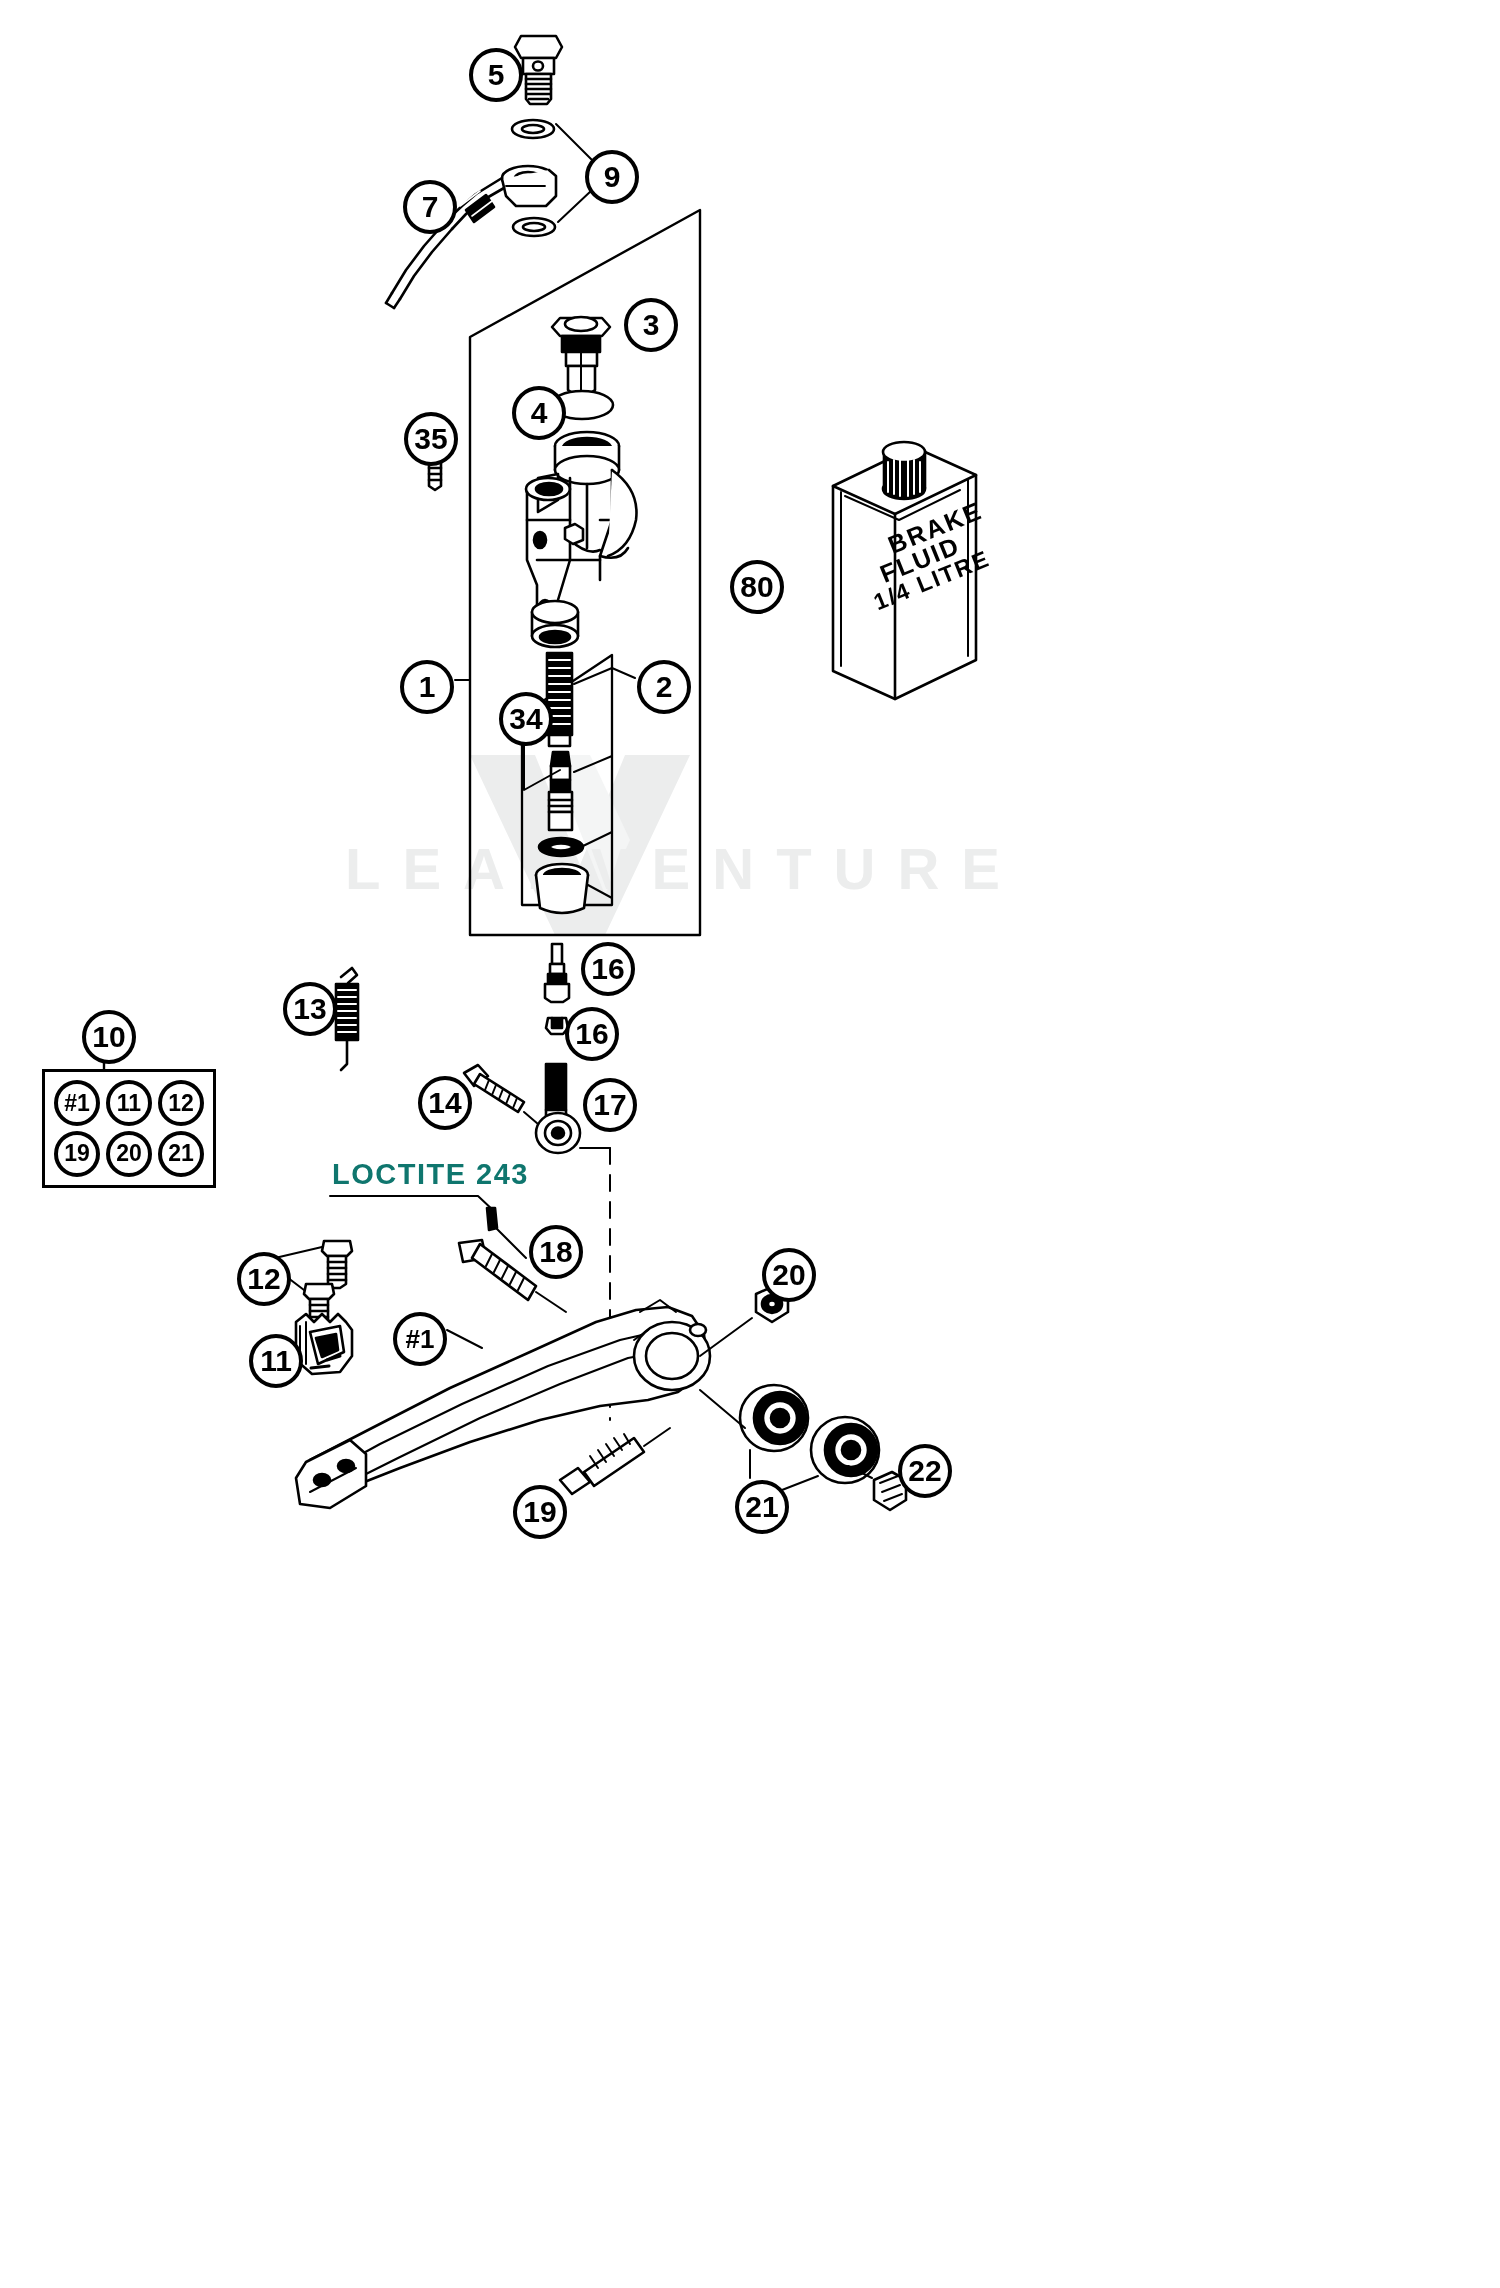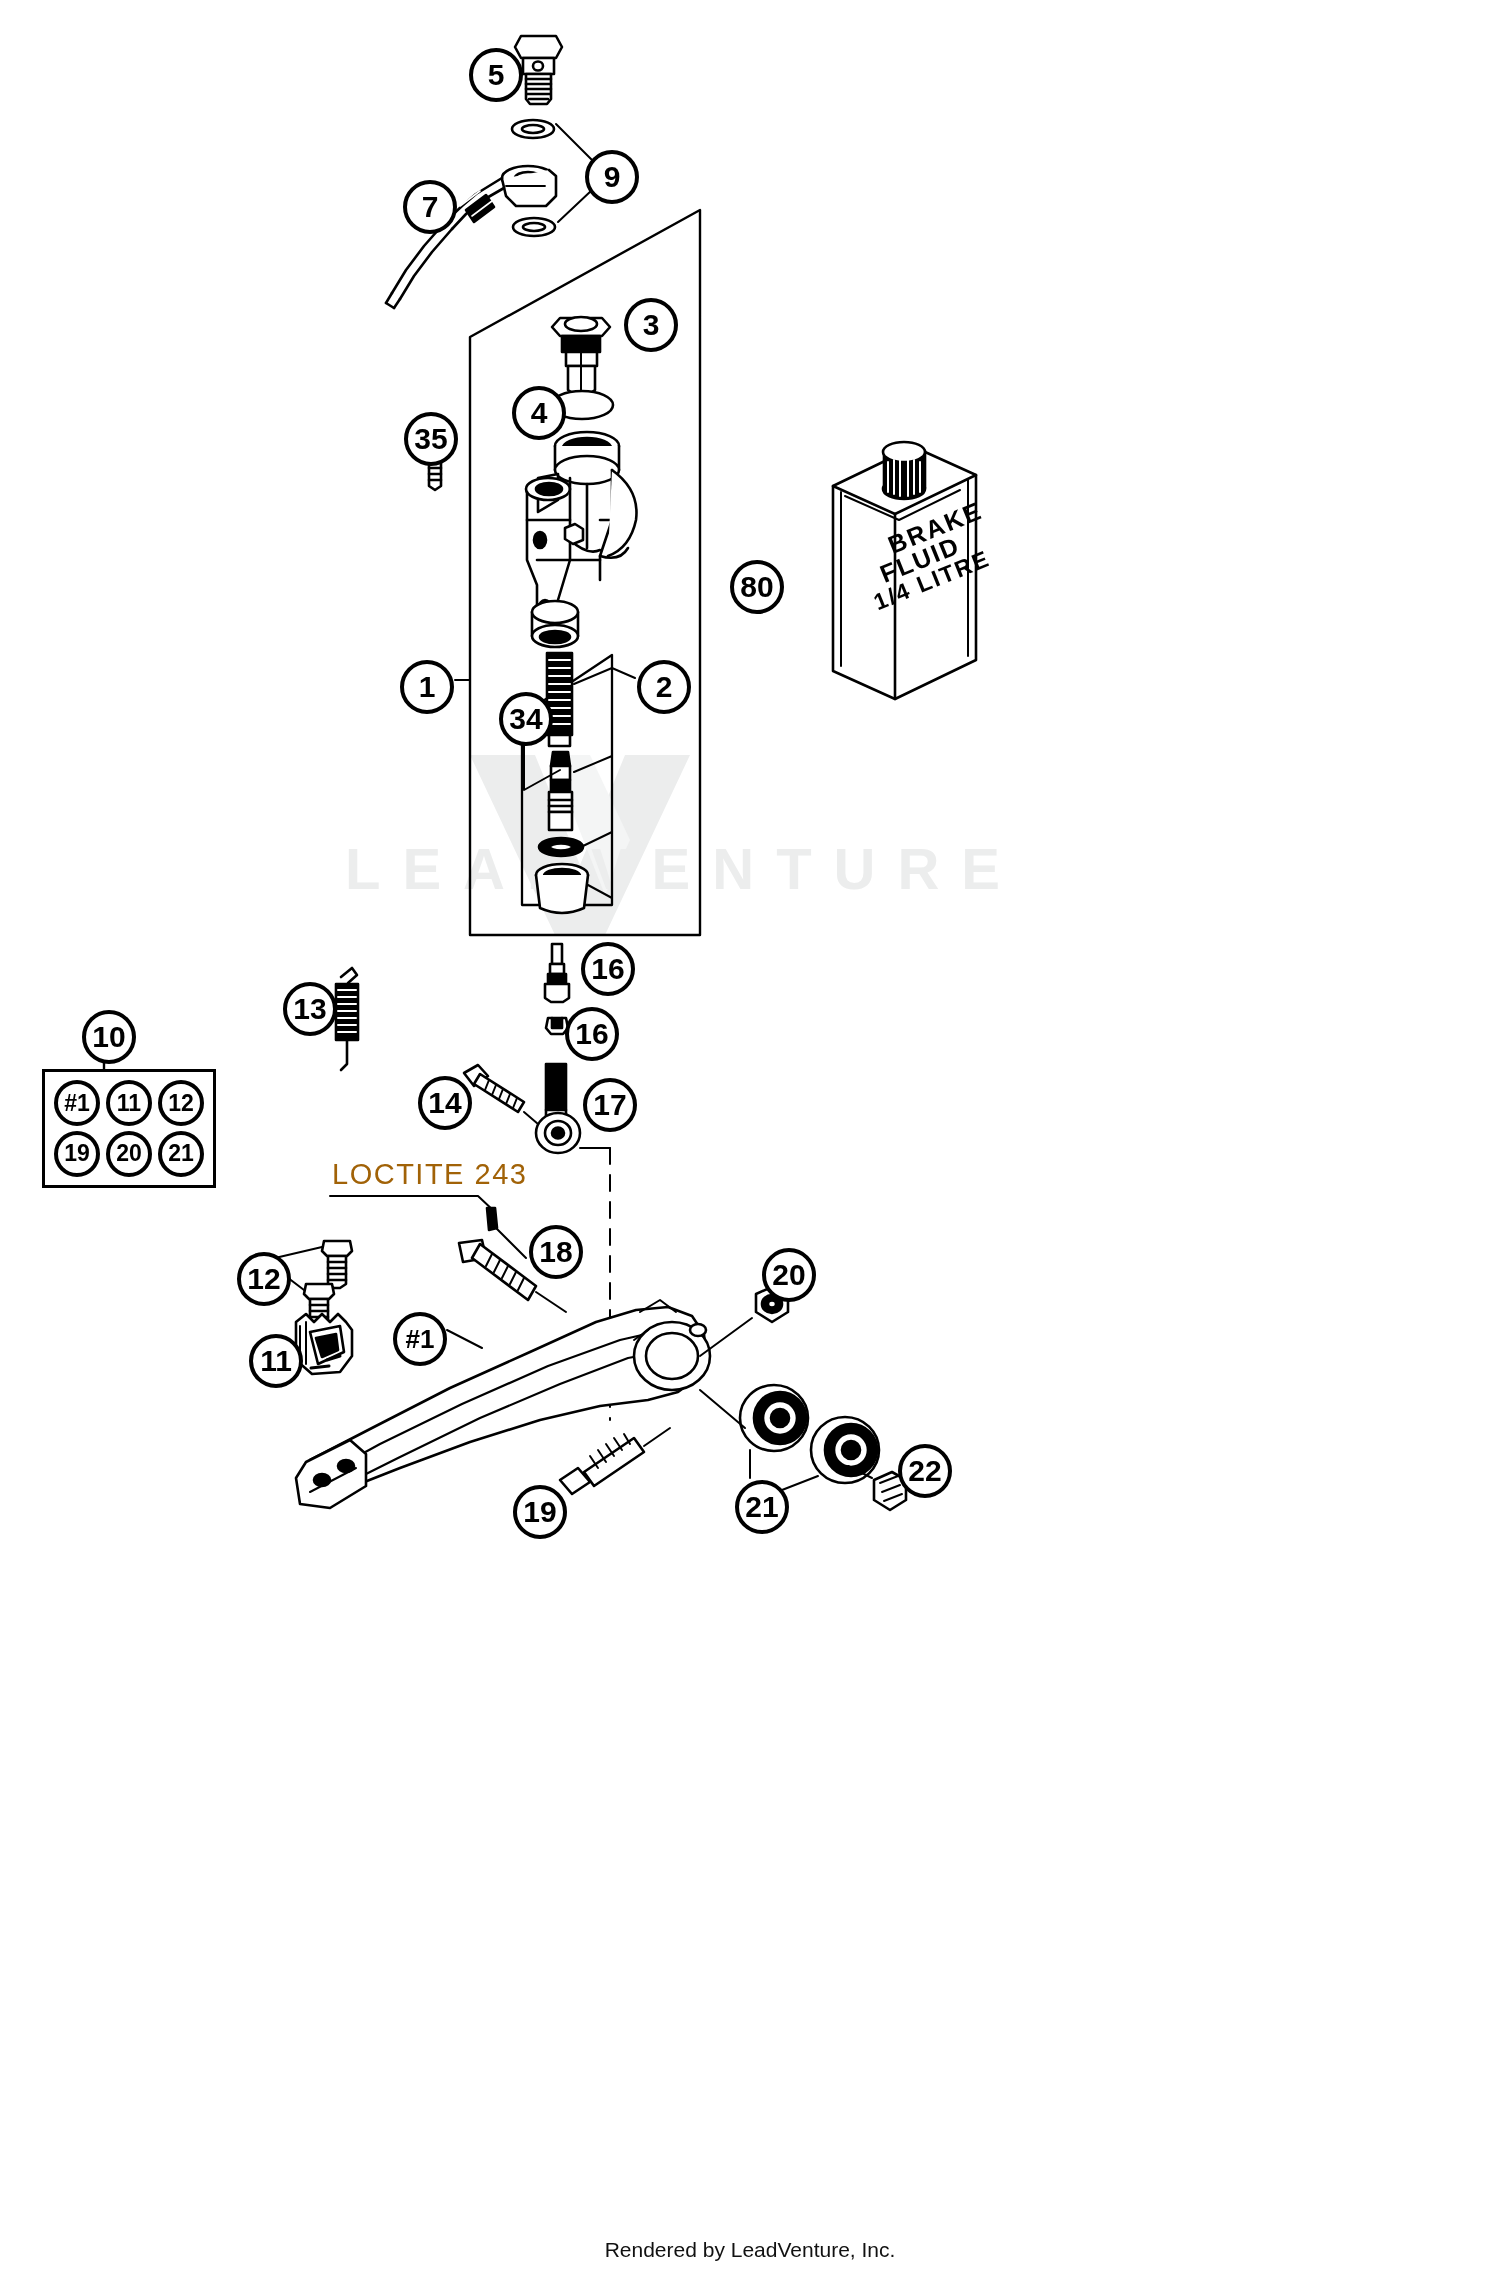--- a/index.html
+++ b/index.html
@@ -10,21 +10,21 @@
            display:flex;align-items:center;justify-content:center;
            background:#fff;box-sizing:border-box;font-weight:bold;color:#000;
            font-family:"Liberation Sans",sans-serif;}
   .c-lg{width:54px;height:54px;font-size:30px;}
   .kitbox{position:absolute;border:3px solid #000;background:#fff;box-sizing:border-box;}
   .kitgrid{display:grid;grid-template-columns:repeat(3,1fr);grid-template-rows:repeat(2,1fr);
            width:100%;height:100%;place-items:center;padding:6px;box-sizing:border-box;}
   .kitcell{width:46px;height:46px;border:4px solid #000;border-radius:50%;
            display:flex;align-items:center;justify-content:center;font-size:23px;font-weight:bold;
            box-sizing:border-box;background:#fff;}
-  .loctite{position:absolute;font-size:29px;font-weight:normal;letter-spacing:1.5px;color:#a16207;
+  .loctite{position:absolute;font-size:29px;font-weight:bold;letter-spacing:1.5px;color:#0f766e;
            font-family:"Liberation Sans",sans-serif;white-space:nowrap;}
   .pedalmark{position:absolute;border:4px solid #000;border-radius:50%;width:54px;height:54px;
              display:flex;align-items:center;justify-content:center;background:#fff;
              font-size:26px;font-weight:bold;box-sizing:border-box;}
   .footer{position:absolute;width:100%;text-align:center;font-size:21px;color:#111;
           font-family:"Liberation Sans",sans-serif;}
   .wm{position:absolute;color:#eceded;font-weight:bold;user-select:none;}
   .wm-text{font-size:58px;letter-spacing:22px;font-family:"Liberation Sans",sans-serif;}
   .bfluid{position:absolute;color:#000;font-weight:bold;font-family:"Liberation Sans",sans-serif;
           font-size:25px;letter-spacing:2px;white-space:nowrap;}
@@ -377,15 +377,14 @@
   <div class="callout c-lg" style="left:418px;top:1076px;">14</div>
   <div class="callout c-lg" style="left:583px;top:1078px;">17</div>
   <div class="callout c-lg" style="left:529px;top:1225px;">18</div>
   <div class="callout c-lg" style="left:237px;top:1252px;">12</div>
   <div class="callout c-lg" style="left:249px;top:1334px;">11</div>
   <div class="callout c-lg" style="left:762px;top:1248px;">20</div>
   <div class="callout c-lg" style="left:513px;top:1485px;">19</div>
   <div class="callout c-lg" style="left:735px;top:1480px;">21</div>
   <div class="callout c-lg" style="left:898px;top:1444px;">22</div>
 
-  <div class="footer" style="left:0;top:2238px;">Rendered by LeadVenture, Inc.</div>
 
 </div>
 
 </body></html>

